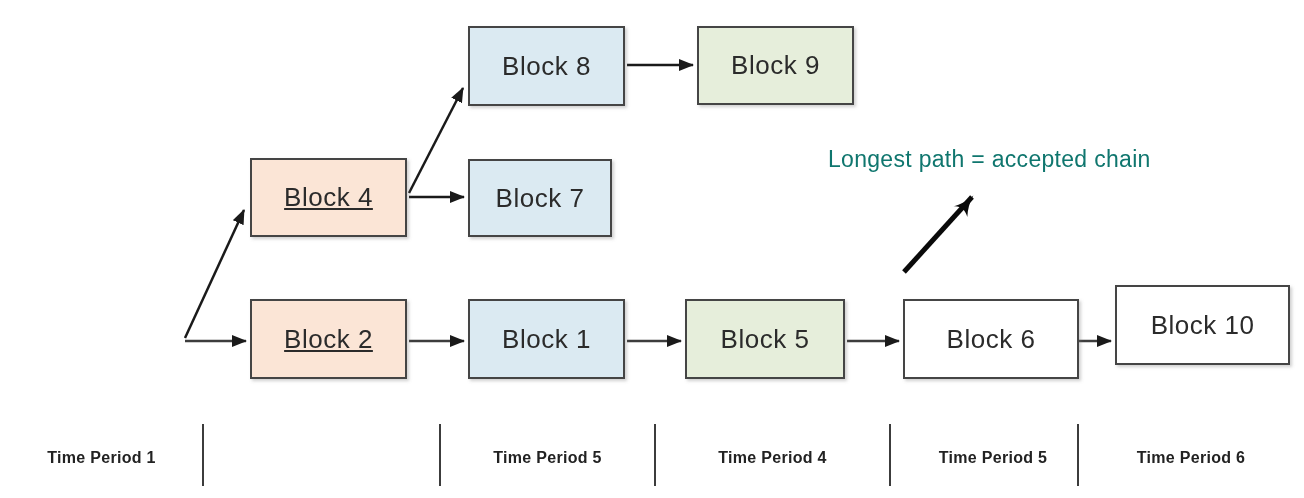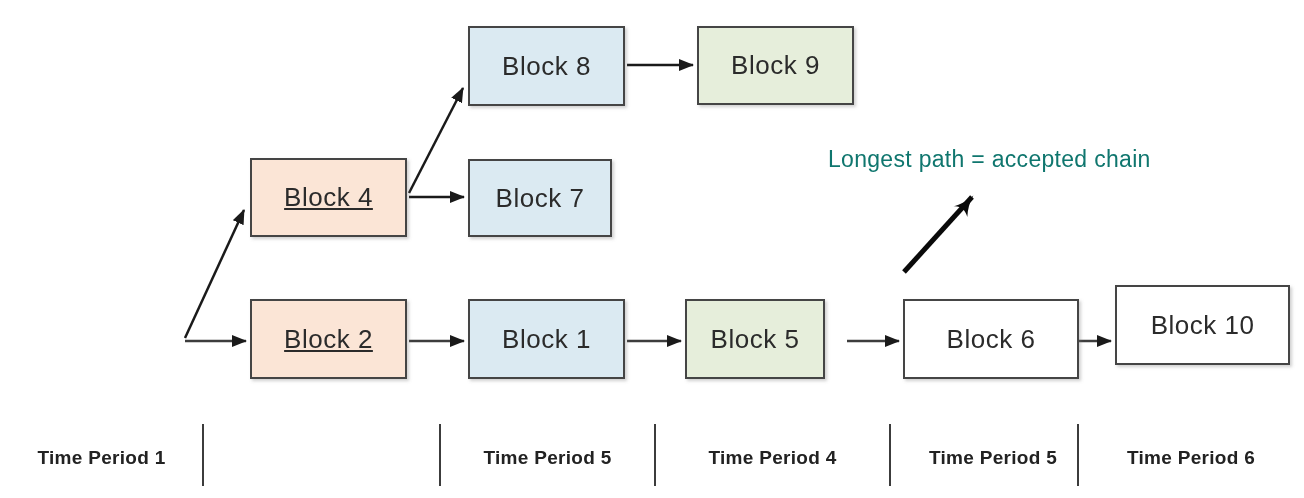--- a/index.html
+++ b/index.html
@@ -19,21 +19,21 @@
   .fill-peach{background:#fbe5d6;text-decoration:underline;}
   .fill-blue{background:#dbeaf2;}
   .fill-green{background:#e6eedb;}
   .annotation{
     position:absolute;left:828px;top:146px;width:420px;
     font-size:23px;color:#0f766e;letter-spacing:0.3px;
   }
   .timeline{position:absolute;left:0;top:423px;width:1304px;height:75px;}
   .tp-label{
     position:absolute;top:20px;height:30px;display:flex;align-items:center;justify-content:center;
-    font-size:19px;font-weight:700;color:#222222;letter-spacing:0.3px;width:100%;
+    font-size:16px;font-weight:700;color:#222222;letter-spacing:0.3px;width:100%;
   }
   .tp-cell{position:absolute;top:0;height:75px;}
   .tp-divider{
     position:absolute;top:1px;width:2px;height:62px;background:#3c3c3c;
   }
 </style>
 </head>
 <body>
 
 <div class="stage">
@@ -59,21 +59,21 @@
     <line x1="627" y1="65" x2="693" y2="65" stroke="#1a1a1a" stroke-width="2.5" marker-end="url(#ah)"></line>
     <line x1="904" y1="272" x2="972" y2="197" stroke="#0a0a0a" stroke-width="5" marker-end="url(#ah-big)"></line>
   </svg>
 
   <div class="block fill-peach" style="left:250px;top:299px;width:157px;height:80px">
     <span>Block 2</span>
   </div>
   <div class="block fill-blue" style="left:468px;top:299px;width:157px;height:80px">
     <span>Block 1</span>
   </div>
-  <div class="block fill-green" style="left:685px;top:299px;width:140px;height:80px">
+  <div class="block fill-green" style="left:685px;top:299px;width:160px;height:80px">
     <span>Block 5</span>
   </div>
   <div class="block fill-white" style="left:903px;top:299px;width:176px;height:80px">
     <span>Block 6</span>
   </div>
   <div class="block fill-white" style="left:1115px;top:285px;width:175px;height:80px">
     <span>Block 10</span>
   </div>
 
   <div class="block fill-peach" style="left:250px;top:158px;width:157px;height:79px">

